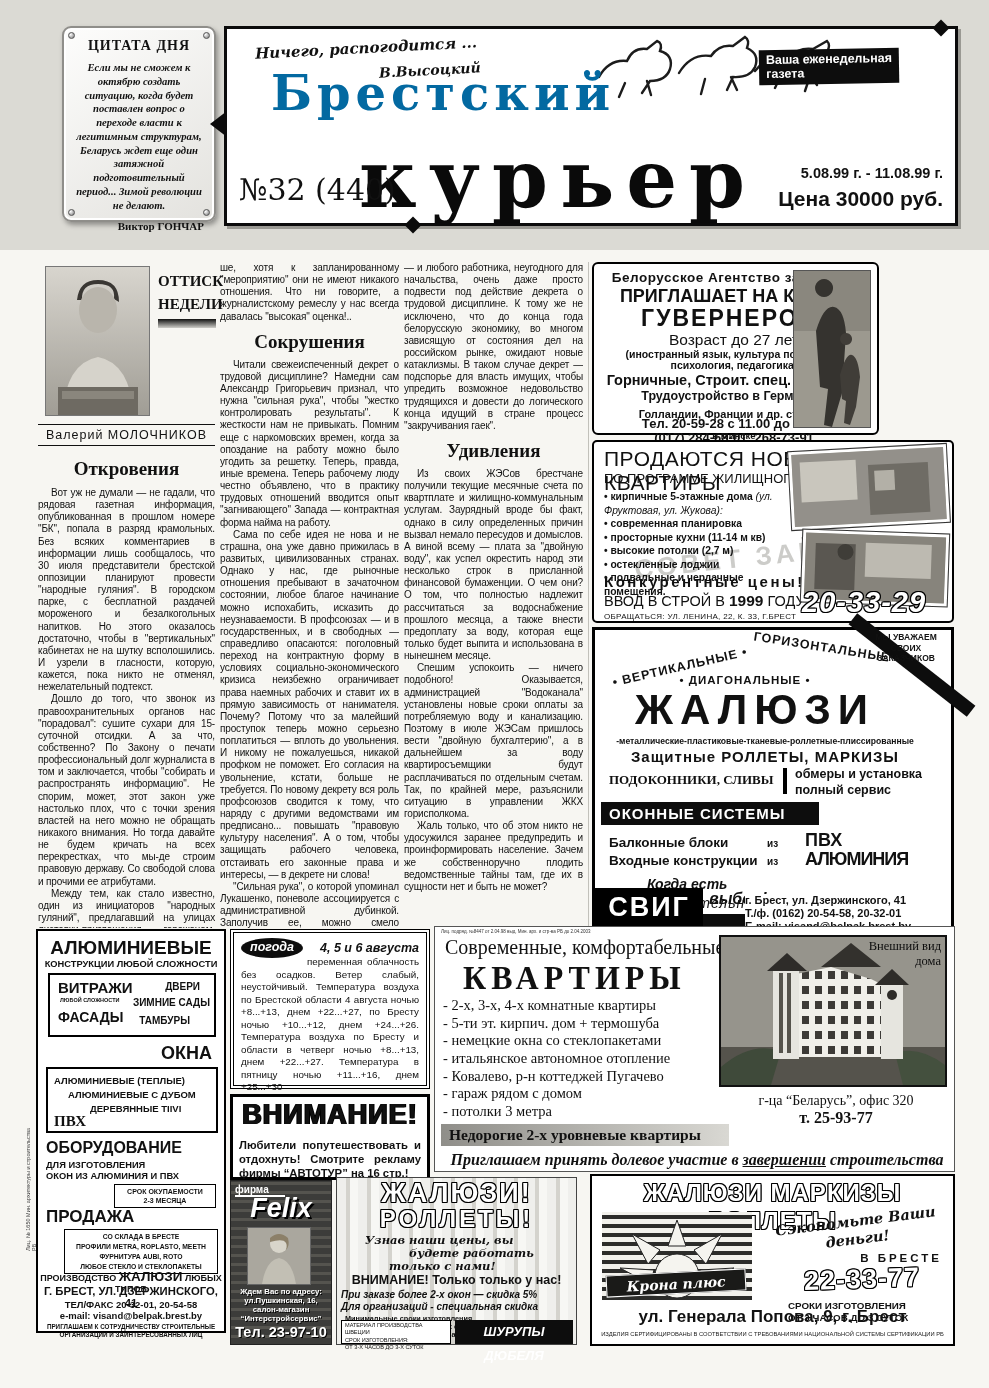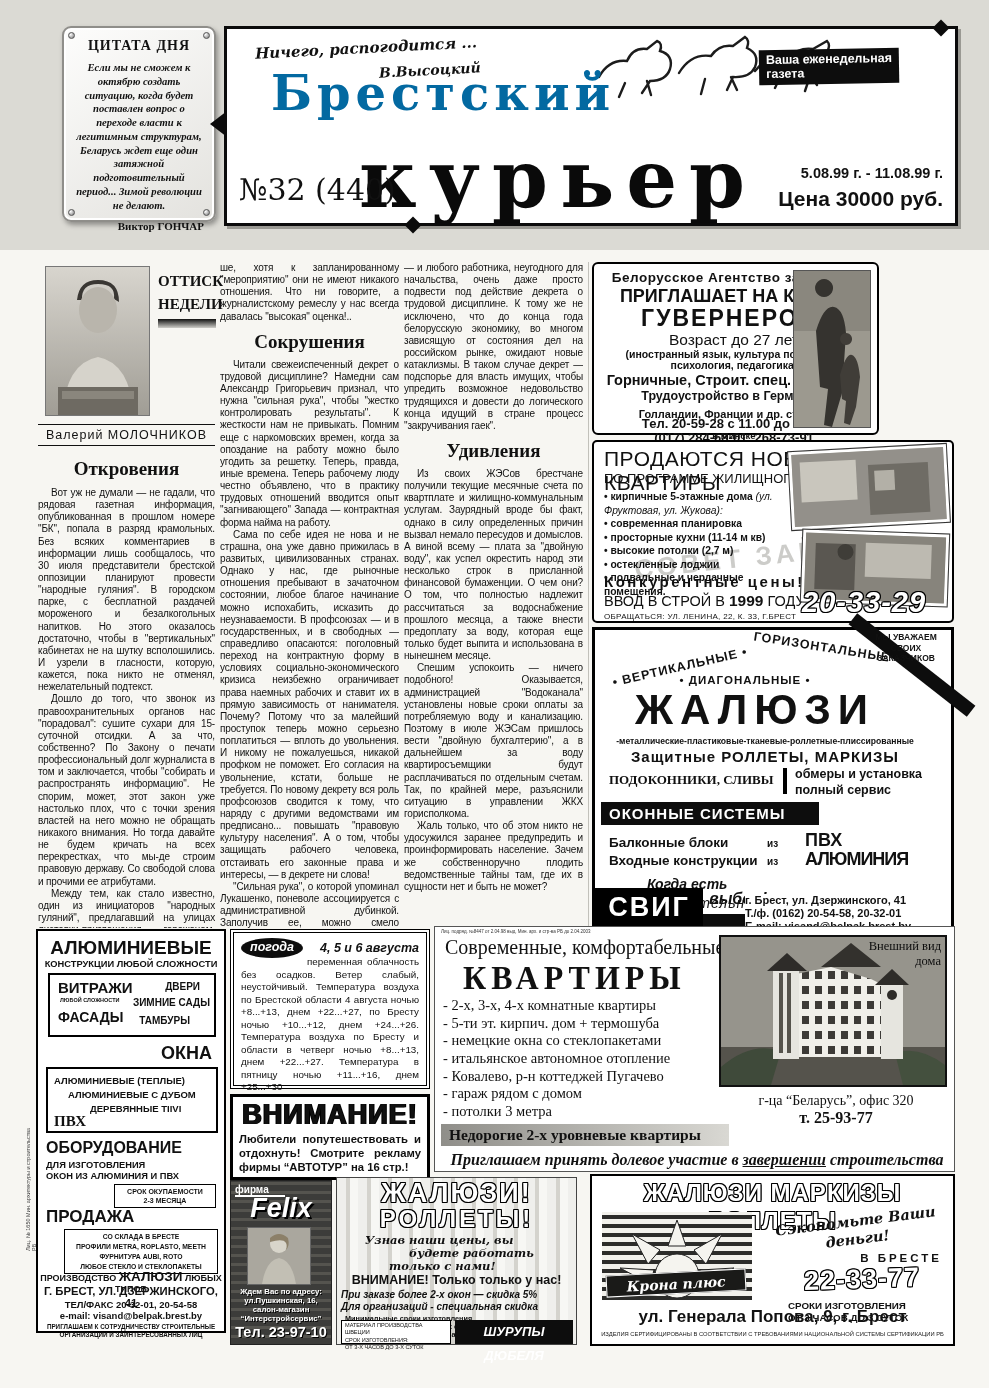--- a/index.html
+++ b/index.html
@@ -147,21 +147,21 @@
   #alum-lic{left:-34px;top:1180px;width:130px;font-size:5.5px;color:#444;transform:rotate(-90deg)}
 
   
   #weather{left:230px;top:929px;width:200px;height:160px;background:#fff;border:4px double #000;padding:5px 7px;font-size:9.8px;line-height:1.28;text-align:justify}
   #weather .logo{float:left;width:62px;height:20px;background:#0d0d0d;border-radius:50%;color:#fff;font-weight:bold;font-style:italic;font-size:12.5px;text-align:center;line-height:19px;margin:0 4px 2px 0}
   #weather .dt{font-weight:bold;font-style:italic;font-size:12.5px;float:right;margin-top:2px}
 
   
   #attn{left:230px;top:1094px;width:200px;height:86px;background:#fff;border:3px solid #000;padding:2px 6px}
   #attn .t{font-weight:bold;font-size:27px;text-align:center;letter-spacing:1px;transform:scaleY(1.1);text-shadow:1px 0 #000,-1px 0 #000}
-  #attn .x{font-weight:bold;font-size:11.3px;line-height:1.25;text-align:justify;margin-top:2px}
+  #attn .x{font-weight:bold;font-size:11.3px;line-height:1.25;text-align:justify;margin-top:8px}
 
   
   #kvart{left:434px;top:926px;width:521px;height:246px;background:#fff;border:1px solid #555;font-family:"Liberation Serif",serif}
   #kvart .lic{position:absolute;left:6px;top:2px;font-size:4.5px;color:#333;font-family:"Liberation Sans",sans-serif}
   #kvart .pt{position:absolute;left:10px;top:9px;font-size:20px}
   #kvart .t{position:absolute;left:28px;top:32px;font-weight:bold;font-size:32px;letter-spacing:5px;transform:scaleY(1.05)}
   #kvart .bl{position:absolute;left:8px;top:70px;font-size:14.5px;line-height:1.22;white-space:nowrap}
   #kvart .bar{position:absolute;left:6px;top:197px;width:288px;background:linear-gradient(to right,#8f8e89,#d9d8d3);font-weight:bold;font-size:15.5px;padding:2px 8px}
   #kvart .inv{position:absolute;left:6px;top:224px;width:512px;font-weight:bold;font-style:italic;font-size:16px;text-align:center;white-space:nowrap}
   #kvart .inv .u{text-decoration:underline}

